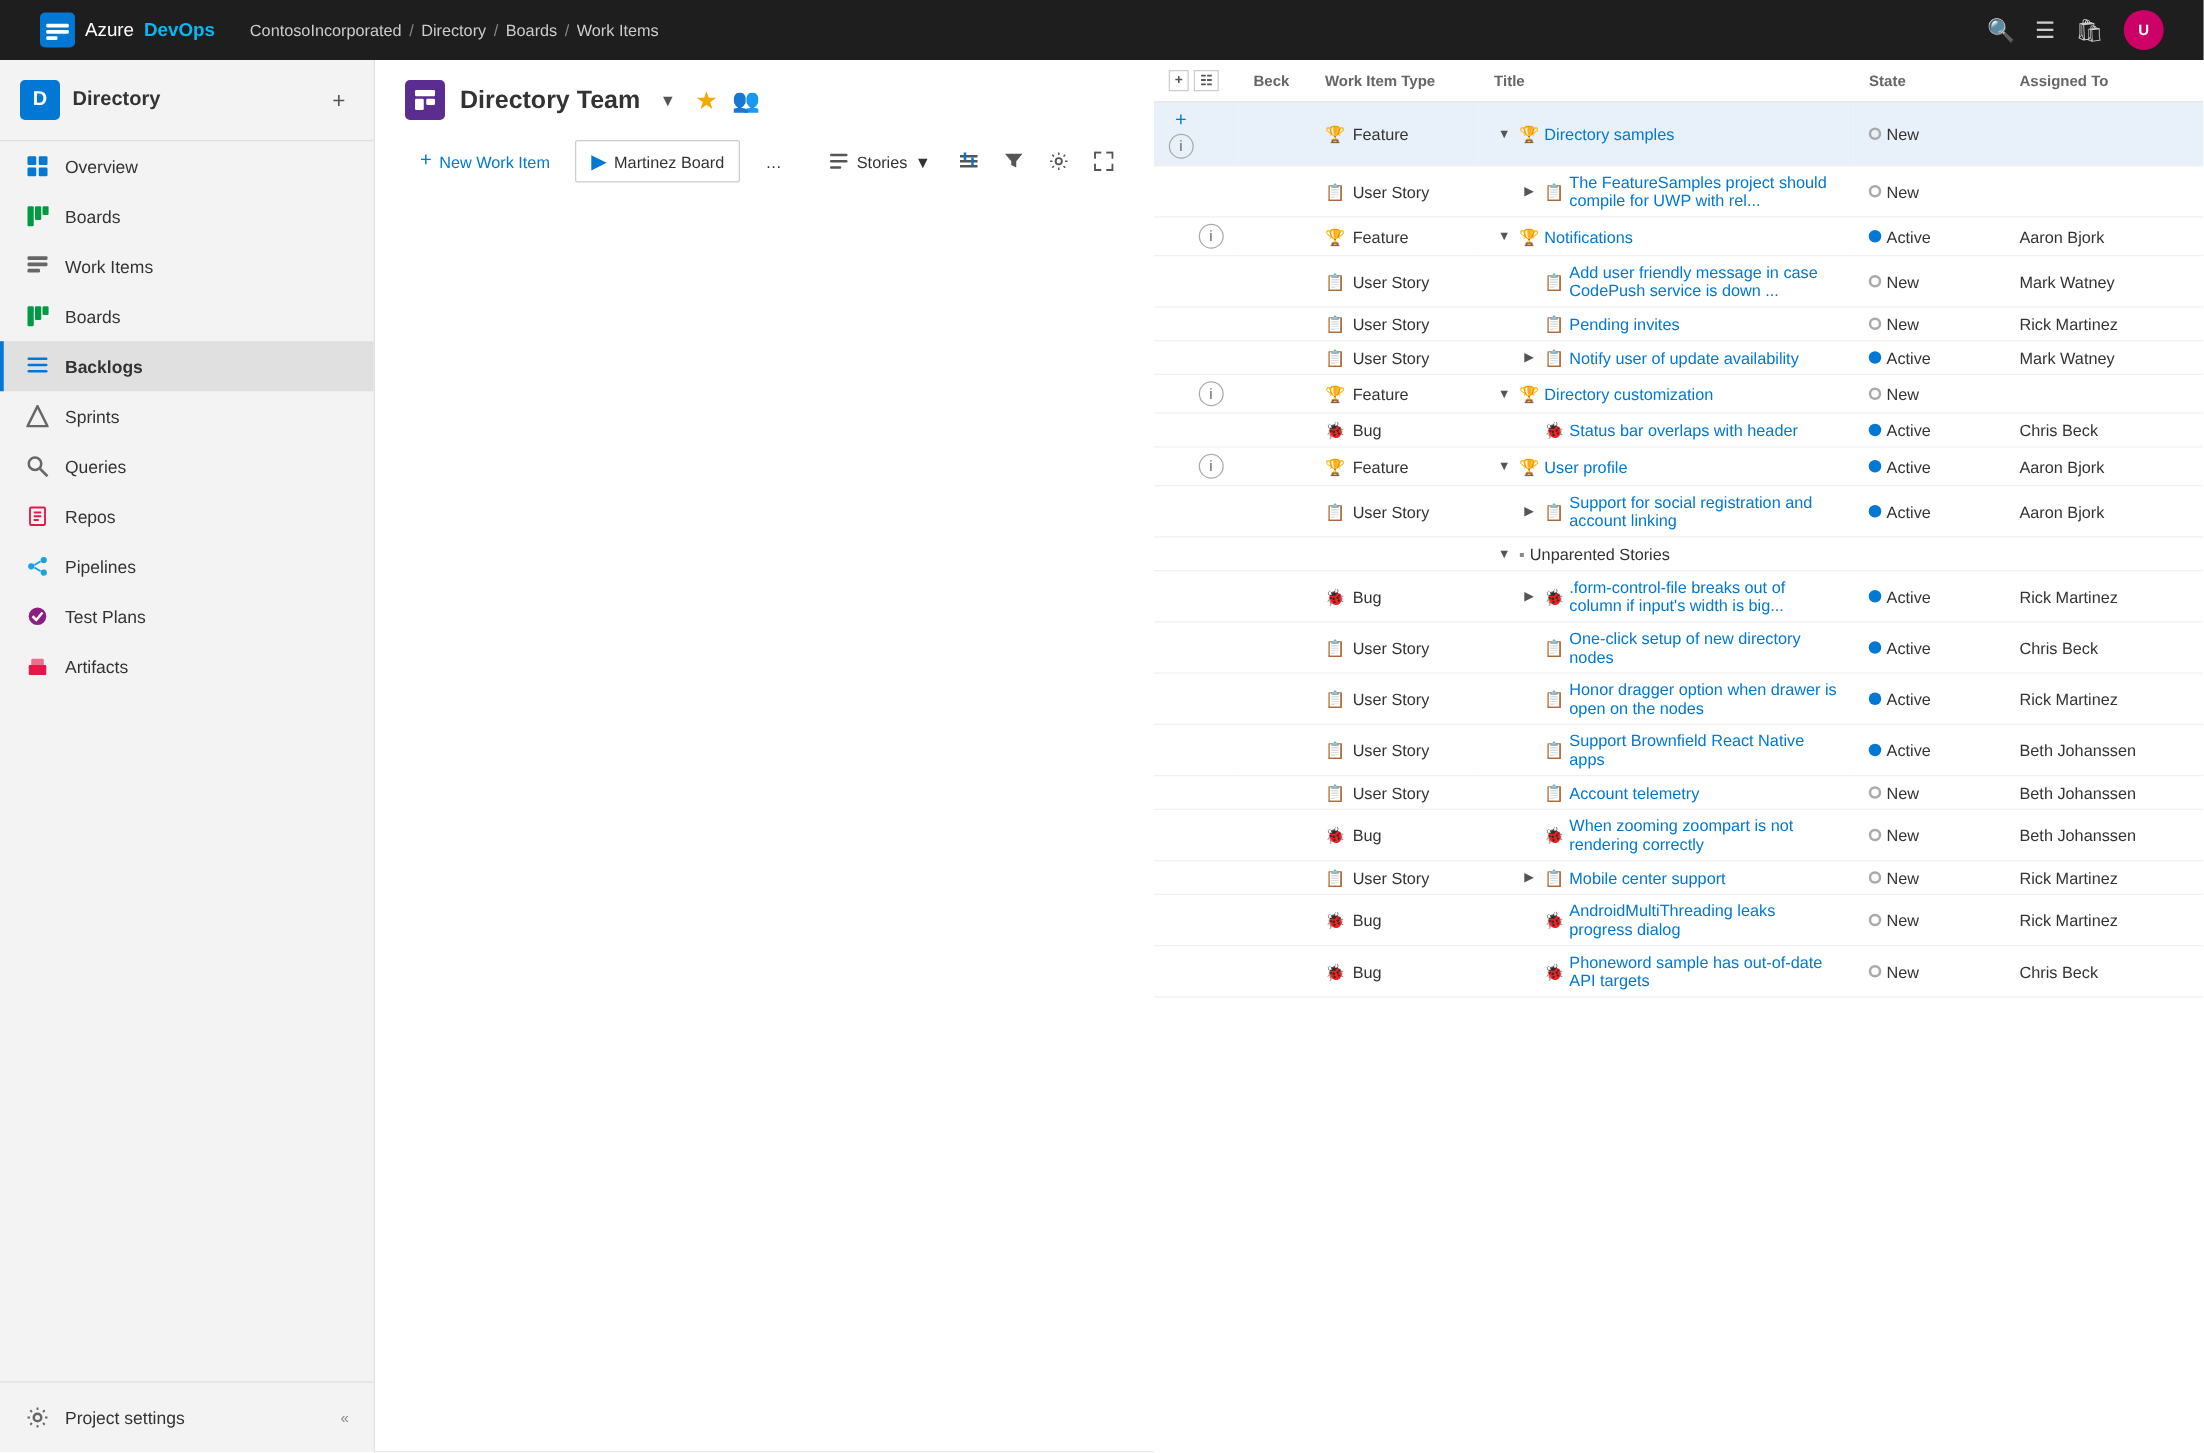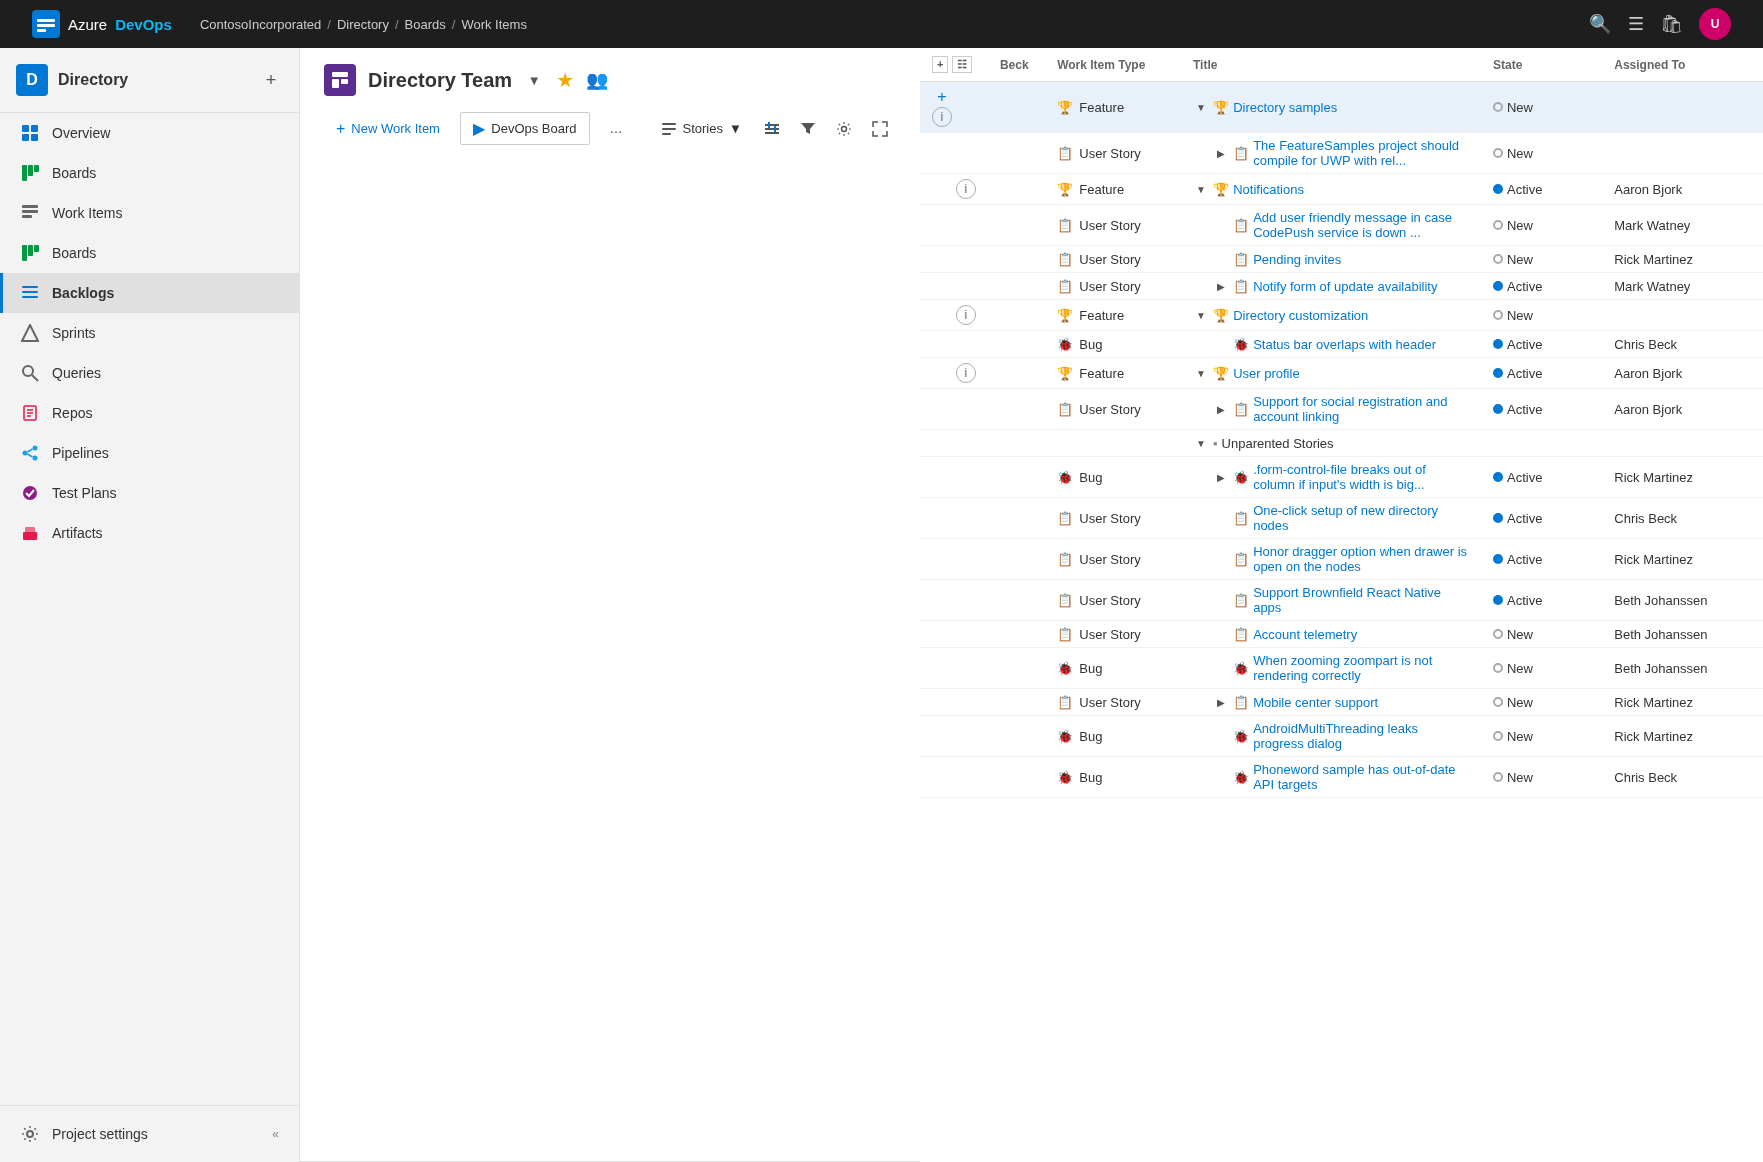--- a/index.html
+++ b/index.html
@@ -296,21 +296,21 @@
       </div>
 
       <div class="toolbar">
         <button class="toolbar-btn">
           <span class="btn-icon">+</span>
           <span>New Work Item</span>
         </button>
 
         <div class="board-selector">
           <span style="color:#0078d4; font-size:16px;">▶</span>
-          <span>DevOps Board</span>
+          <span>Martinez Board</span>
         </div>
 
         <button class="toolbar-btn" style="color:#333;">
           <span>…</span>
         </button>
 
         <div class="toolbar-separator"></div>
 
         <div class="toolbar-right">
           <button class="toolbar-right-btn">
@@ -489,21 +489,21 @@
               <td style="white-space: nowrap;"></td>
               <td></td>
               <td><span class="item-type-badge">
                   <span style="color:#0078d4; font-size:13px;">📋</span>
                   <span>User Story</span>
                 </span></td>
               <td>
                 <div class="title-cell" style="padding-left:20px;">
                   <span class="expand-btn">▶</span>
                   <span style="color:#0078d4; font-size:13px;">📋</span>
-                  <span class="title-text">Notify form of update availability</span>
+                  <span class="title-text">Notify user of update availability</span>
                 </div>
               </td>
               <td>
                 <div class="state-cell">
                   <span class="state-dot state-active"></span>
                   <span>Active</span>
                 </div>
               </td>
               <td>Mark Watney</td>
             </tr>

